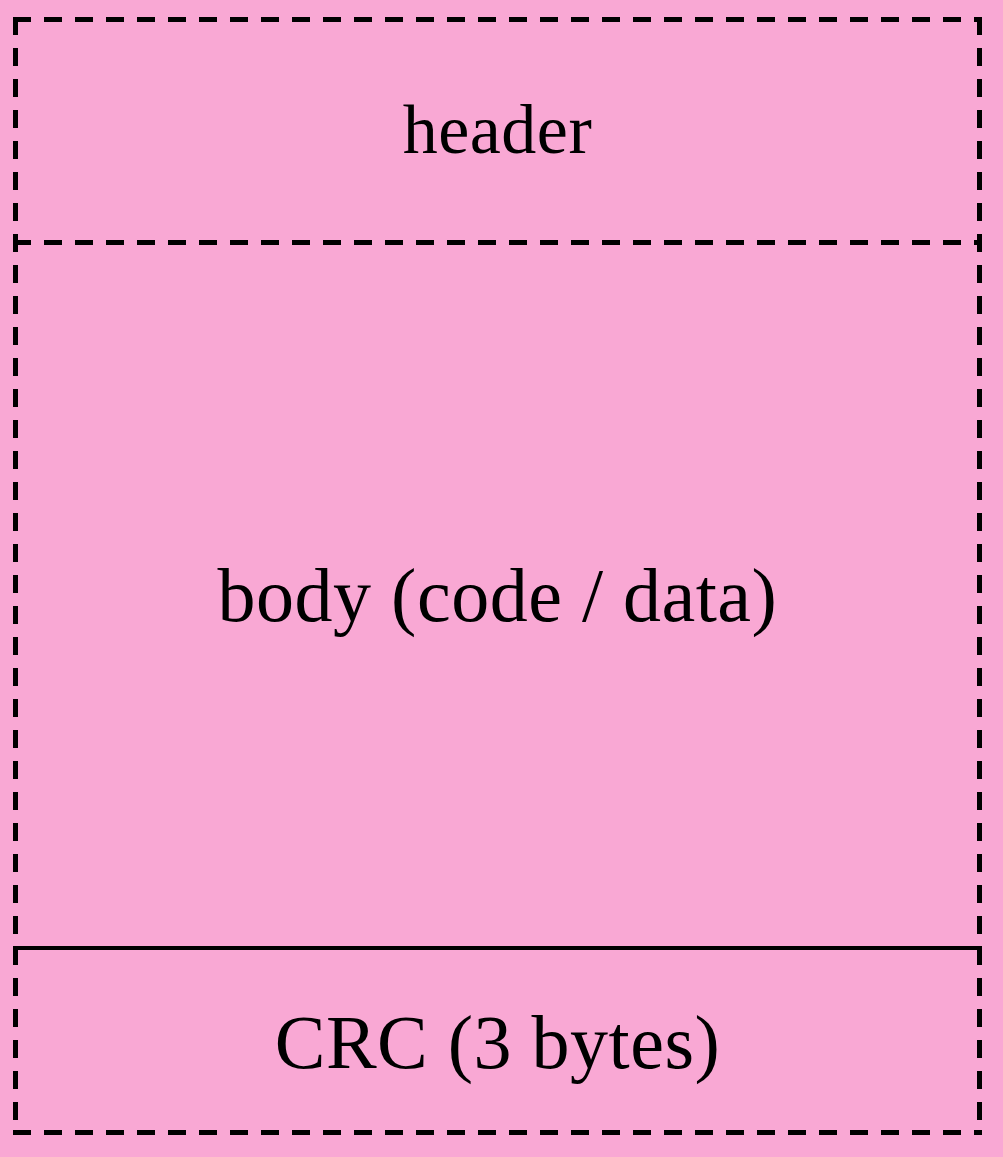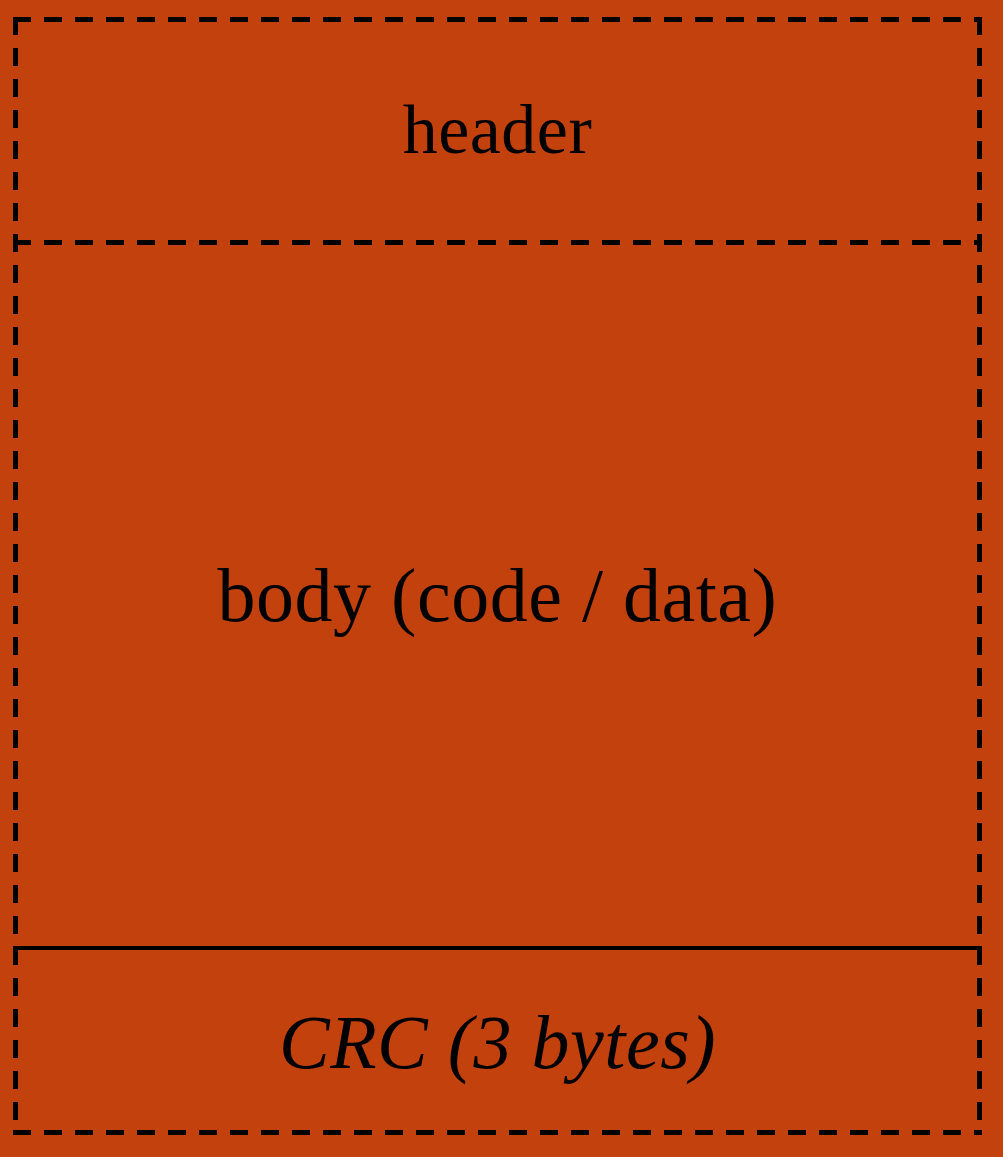--- a/index.html
+++ b/index.html
@@ -11,21 +11,21 @@
   body {
     font-family: "Liberation Serif", "DejaVu Serif", serif;
     color: #000000;
   }
 
   
   #diagram-canvas {
     position: relative;
     width: 1003px;
     height: 1157px;
-    background: #c2410c;
+    background: #f9a8d4;
     overflow: hidden;
   }
 
   
   #packet-frame {
     position: absolute;
     left: 13px;
     top: 17px;
     width: 969px;
     height: 1118px;
@@ -110,21 +110,21 @@
     top: 225px;
     height: 706px;
     justify-content: center;
   }
   #section-body .section-label { font-size: 76px; }
 
   #section-crc {
     top: 931px;
     height: 187px;
   }
-  #section-crc .section-label { font-size: 76px; font-style: italic; }
+  #section-crc .section-label { font-size: 76px; }
 </style>
 </head>
 <body>
 
 <div id="diagram-canvas">
 
   <div id="packet-frame">
 
     <div class="edge edge-top"></div>
     <div class="edge edge-right"></div>

